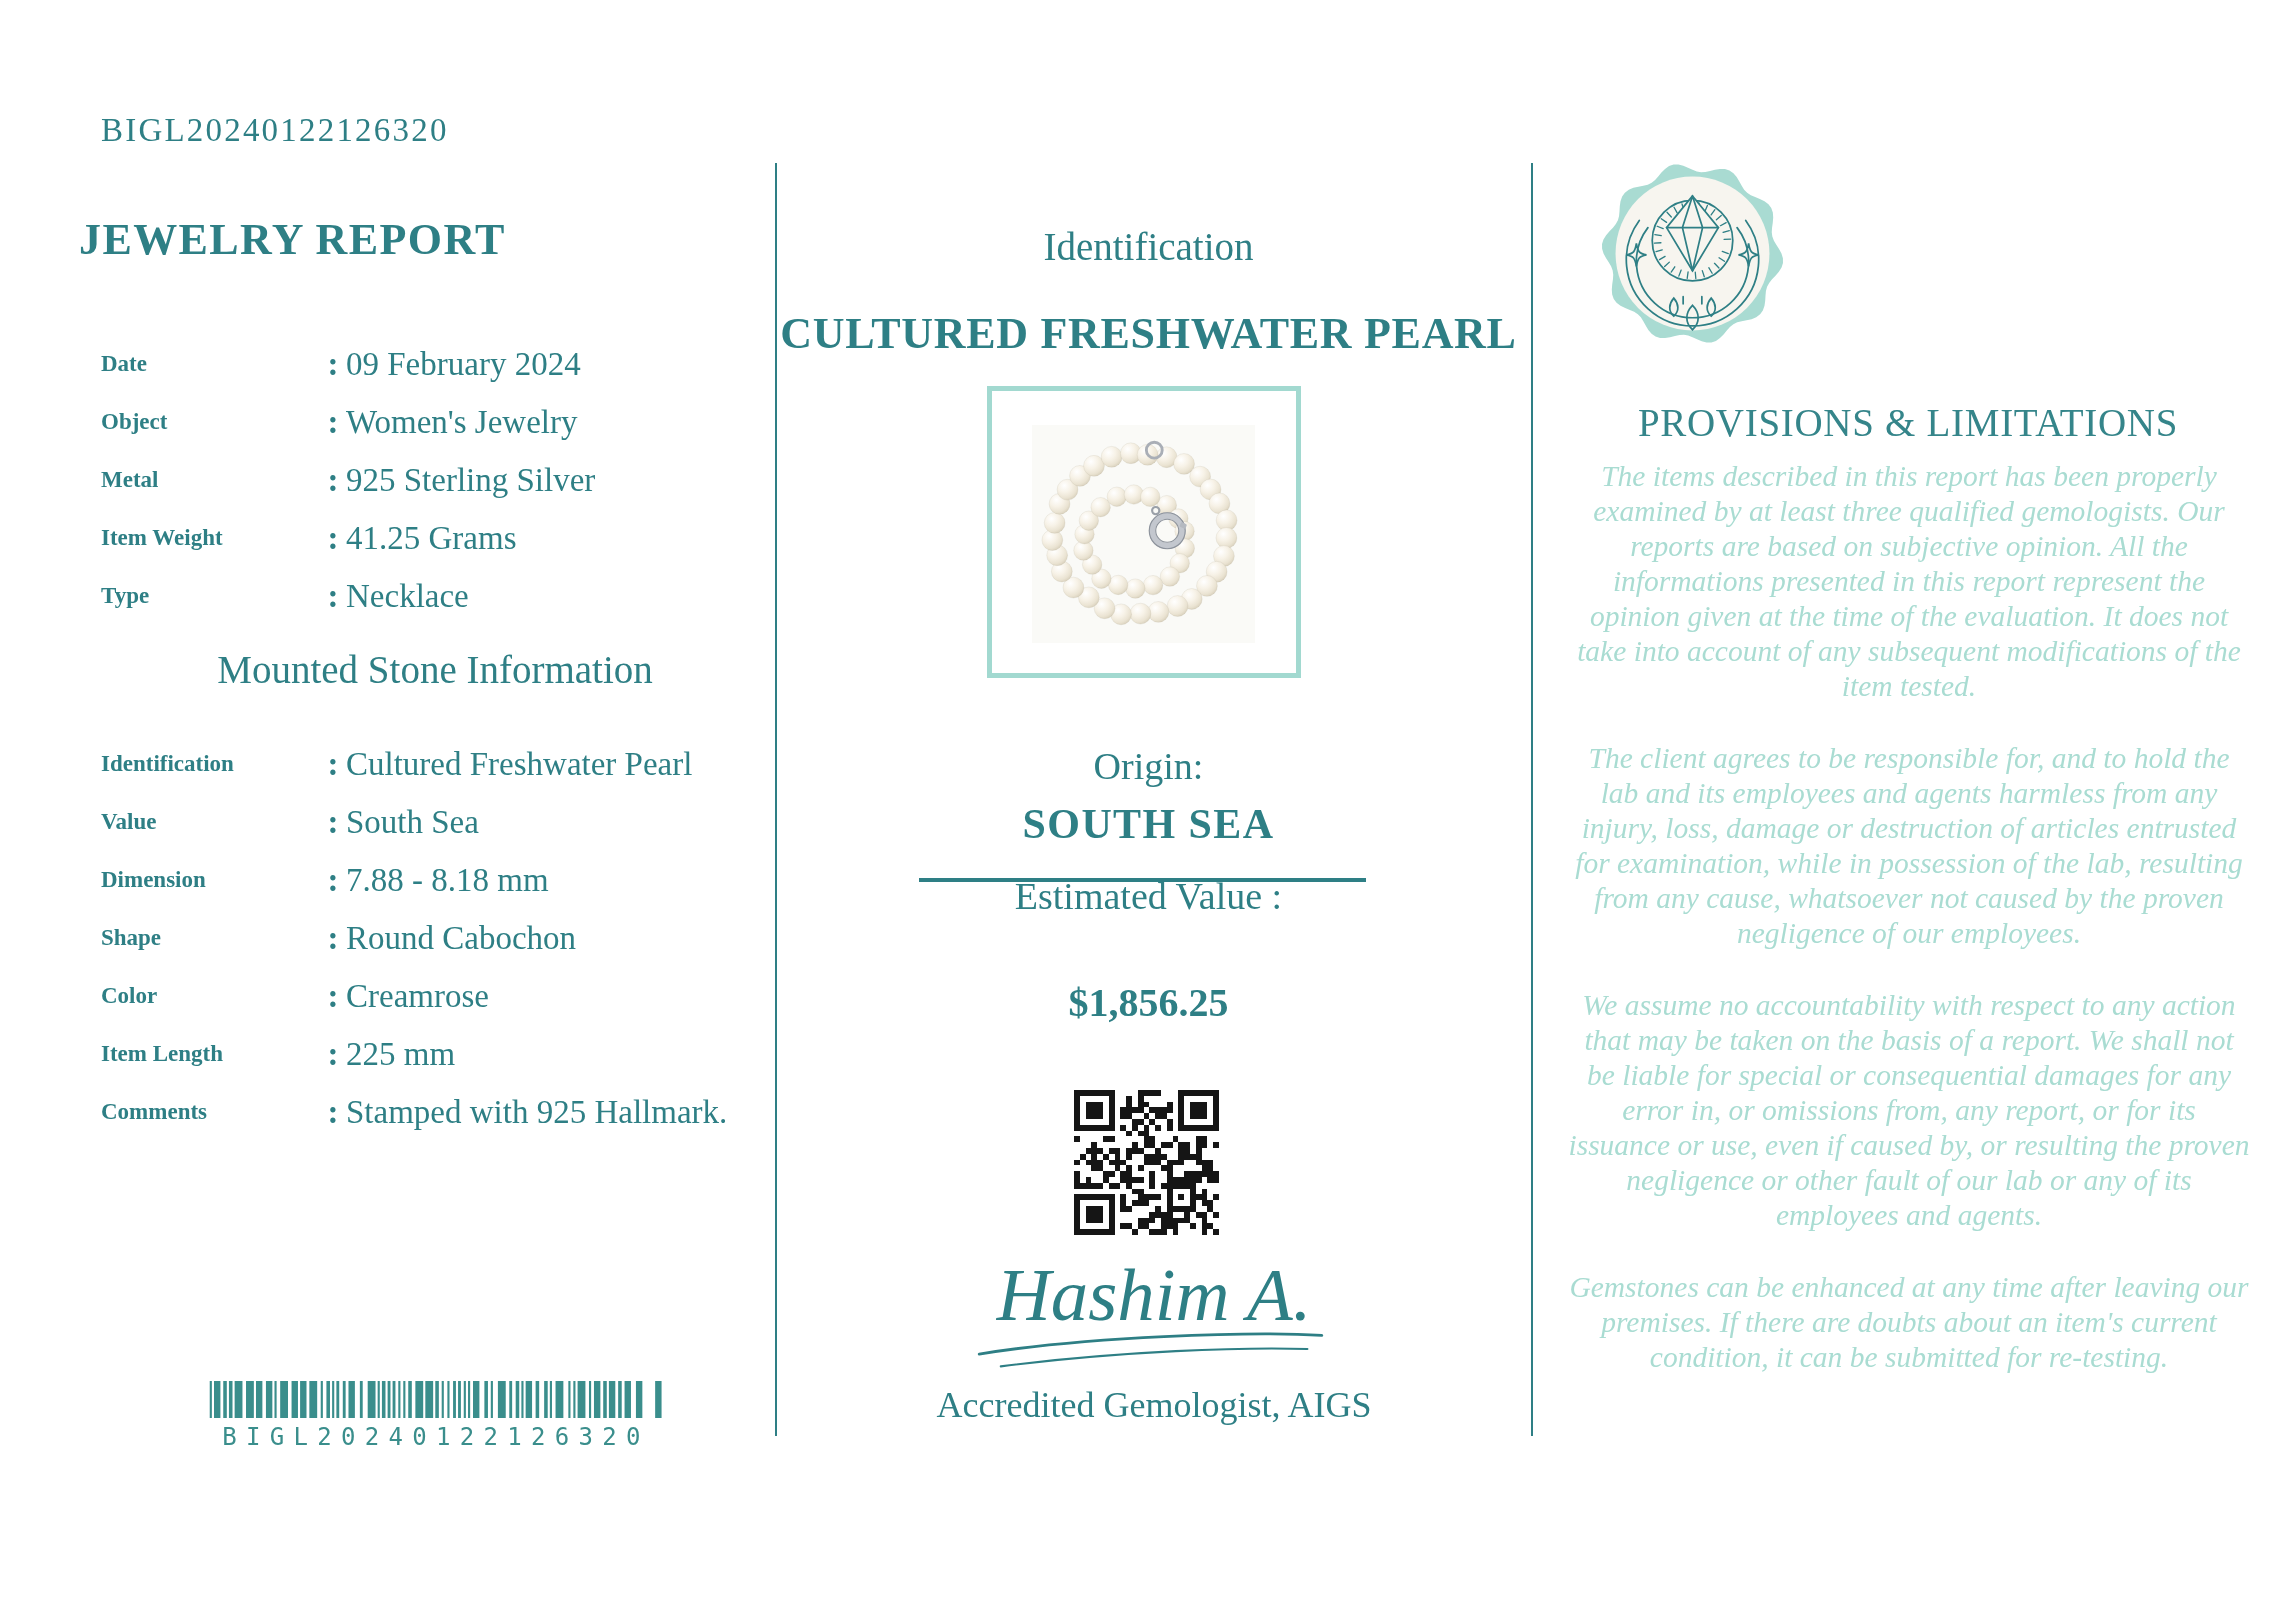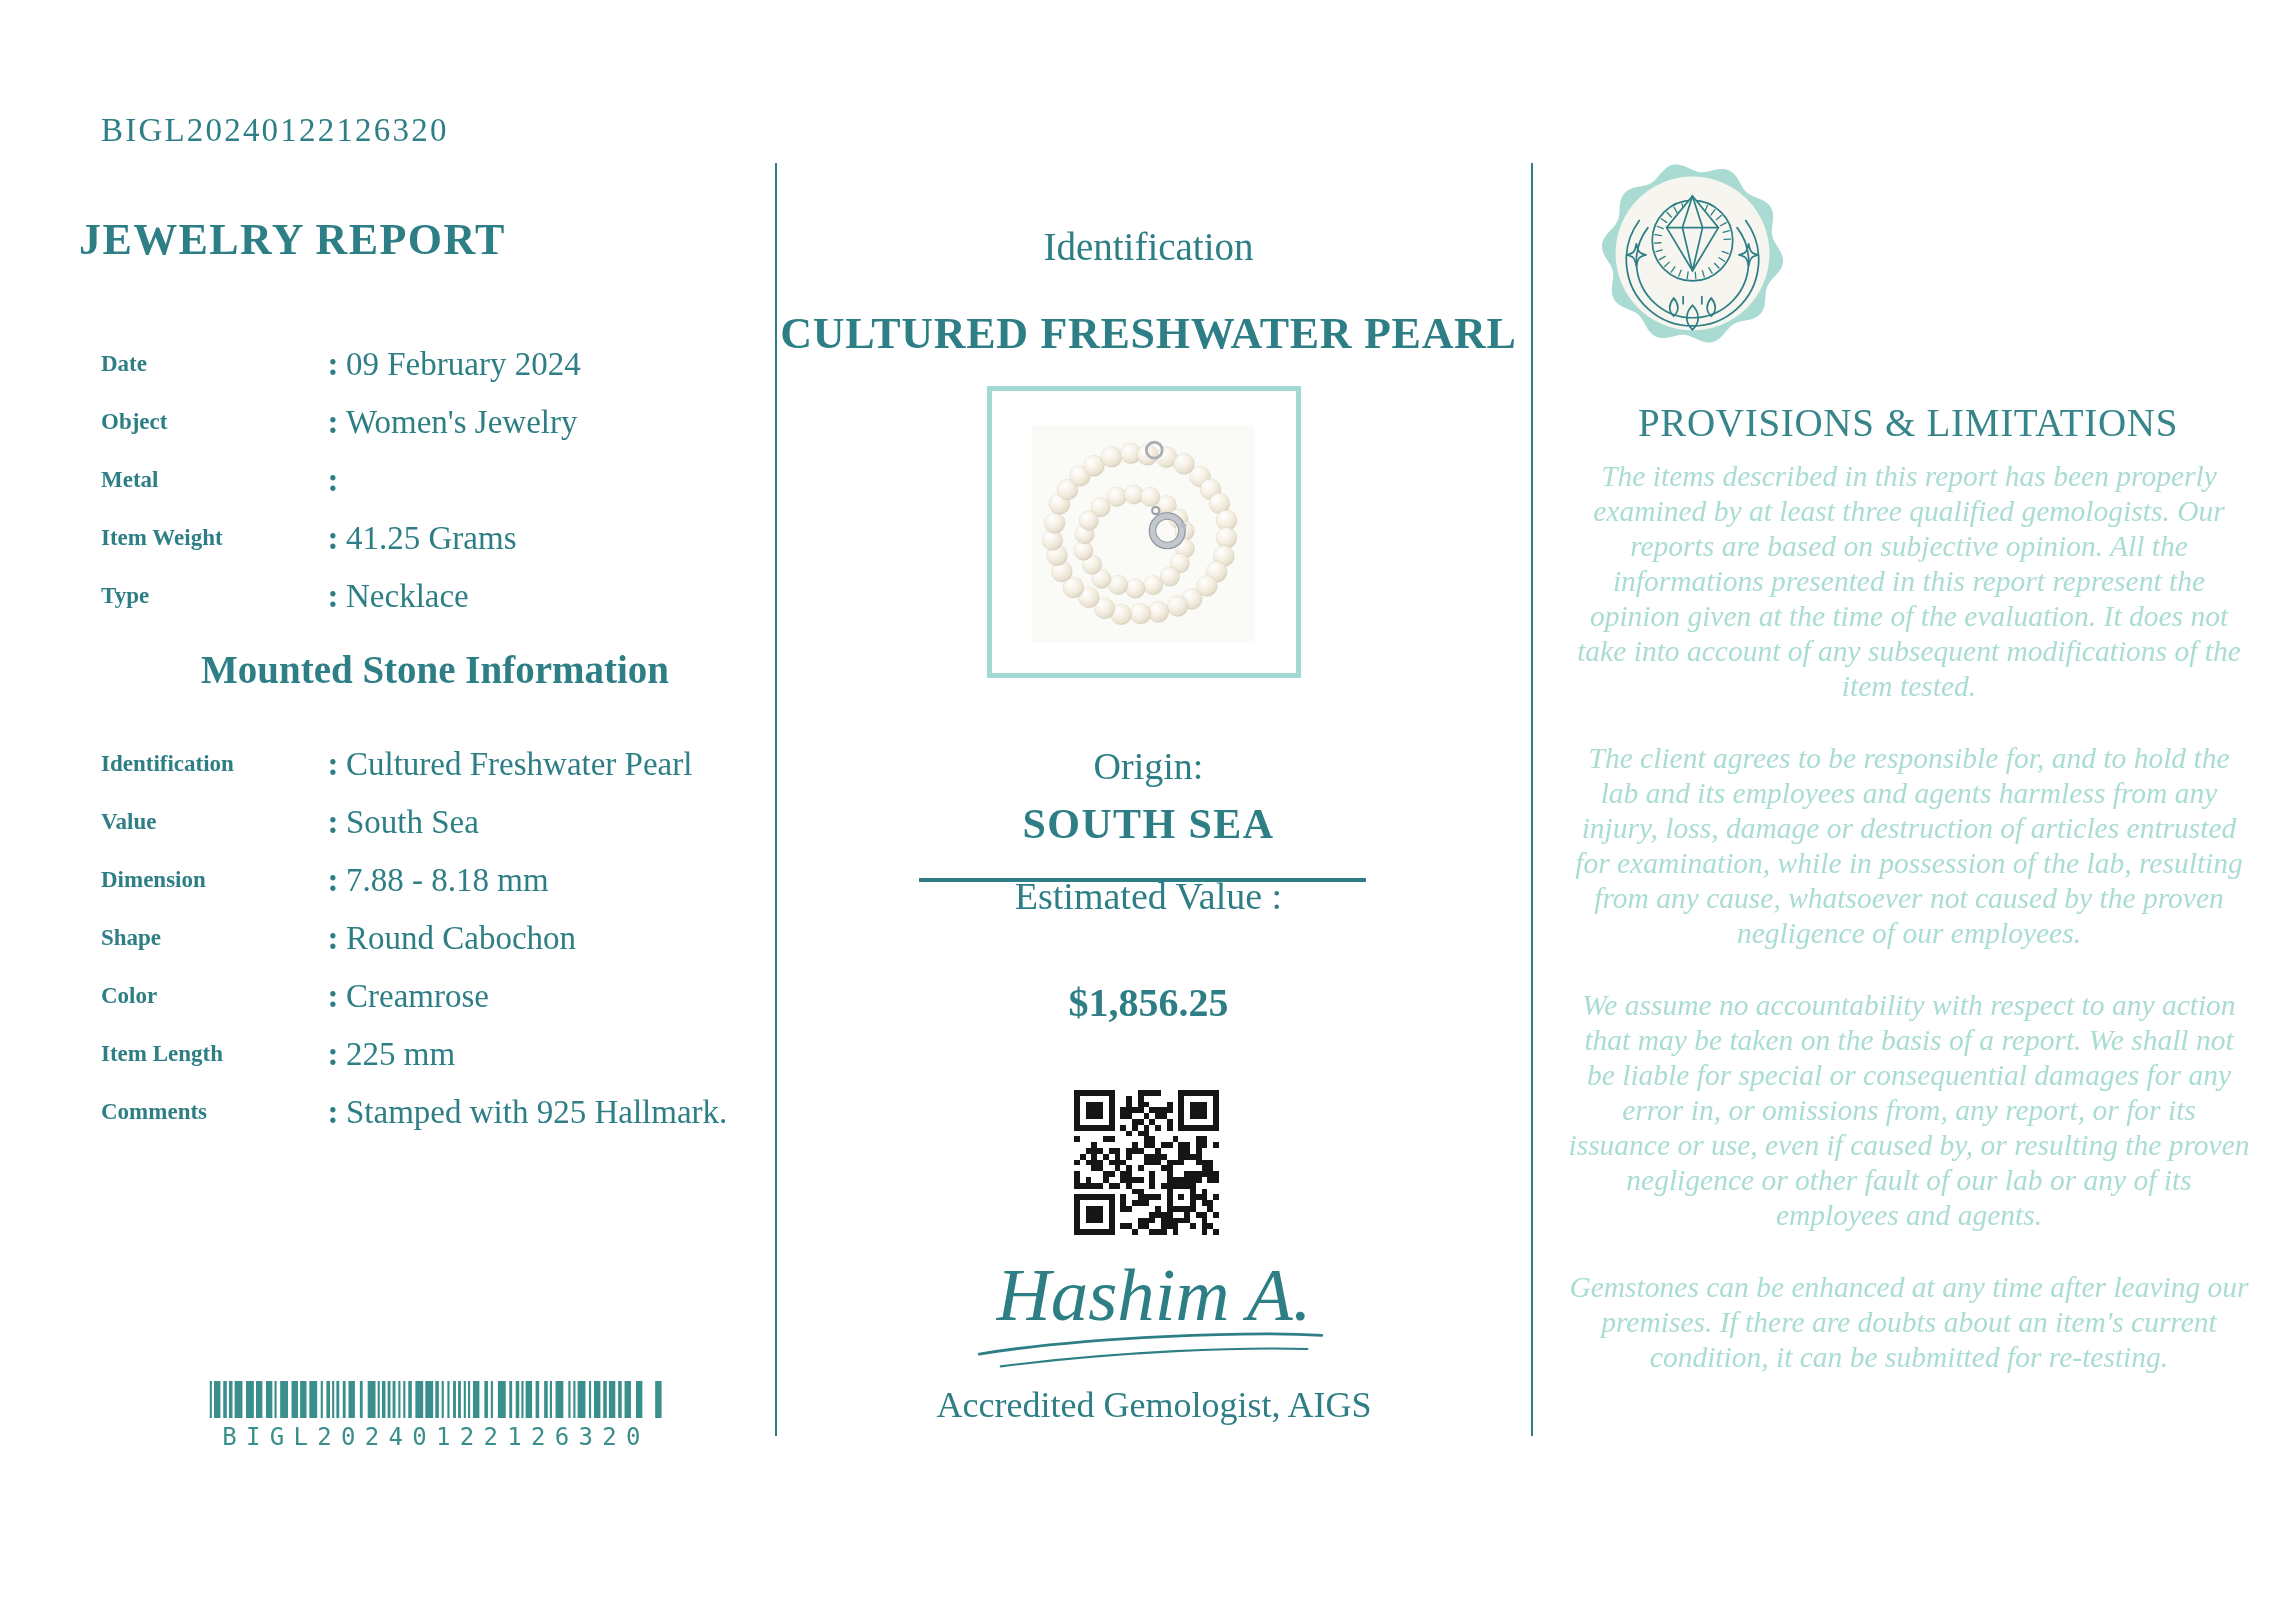--- a/index.html
+++ b/index.html
@@ -16,21 +16,21 @@
   .report-title{position:absolute;left:79px;top:214px;width:712px;text-align:left;
     font-size:44px;font-weight:bold;letter-spacing:1.4px;}
   .kv-table{position:absolute;left:101px;width:669px;}
   .kv-table.main{top:335px;}
   .kv-table.stone{top:735px;}
   .kv-row{height:58px;display:grid;grid-template-columns:219px 26px auto;align-items:center;}
   .kv-label{font-size:23px;font-weight:bold;}
   .kv-colon{font-size:33px;font-weight:bold;text-align:center;}
   .kv-value{font-size:33px;}
   .mounted-title{position:absolute;left:79px;top:647px;width:712px;text-align:center;
-    font-size:39px;font-weight:bold;}
+    font-size:39px;font-weight:normal;}
   .barcode-wrap{position:absolute;left:206px;top:1381px;width:460px;}
   .barcode-text{margin-top:2.9px;text-align:center;font-family:"DejaVu Sans Mono",monospace;
     font-size:24px;letter-spacing:9.3px;color:#3a8e8c;white-space:nowrap;}
 
   
   .mid-heading{position:absolute;left:778px;top:224px;width:741px;text-align:center;font-size:39px;}
   .stone-name{position:absolute;left:778px;top:308px;width:741px;text-align:center;
     font-size:44px;font-weight:bold;letter-spacing:0.7px;}
   .photo-frame{position:absolute;left:987px;top:386px;width:314px;height:292px;
     border:5px solid #a2d9d0;background:#ffffff;box-sizing:border-box;}
@@ -74,20 +74,21 @@
       <span class="kv-value">09 February 2024</span>
     </div>
     <div class="kv-row">
       <span class="kv-label">Object</span>
       <span class="kv-colon">:</span>
       <span class="kv-value">Women's Jewelry</span>
     </div>
     <div class="kv-row">
       <span class="kv-label">Metal</span>
       <span class="kv-colon">:</span>
+      <span class="kv-value">925 Sterling Silver</span>
     </div>
     <div class="kv-row">
       <span class="kv-label">Item Weight</span>
       <span class="kv-colon">:</span>
       <span class="kv-value">41.25 Grams</span>
     </div>
     <div class="kv-row">
       <span class="kv-label">Type</span>
       <span class="kv-colon">:</span>
       <span class="kv-value">Necklace</span>

